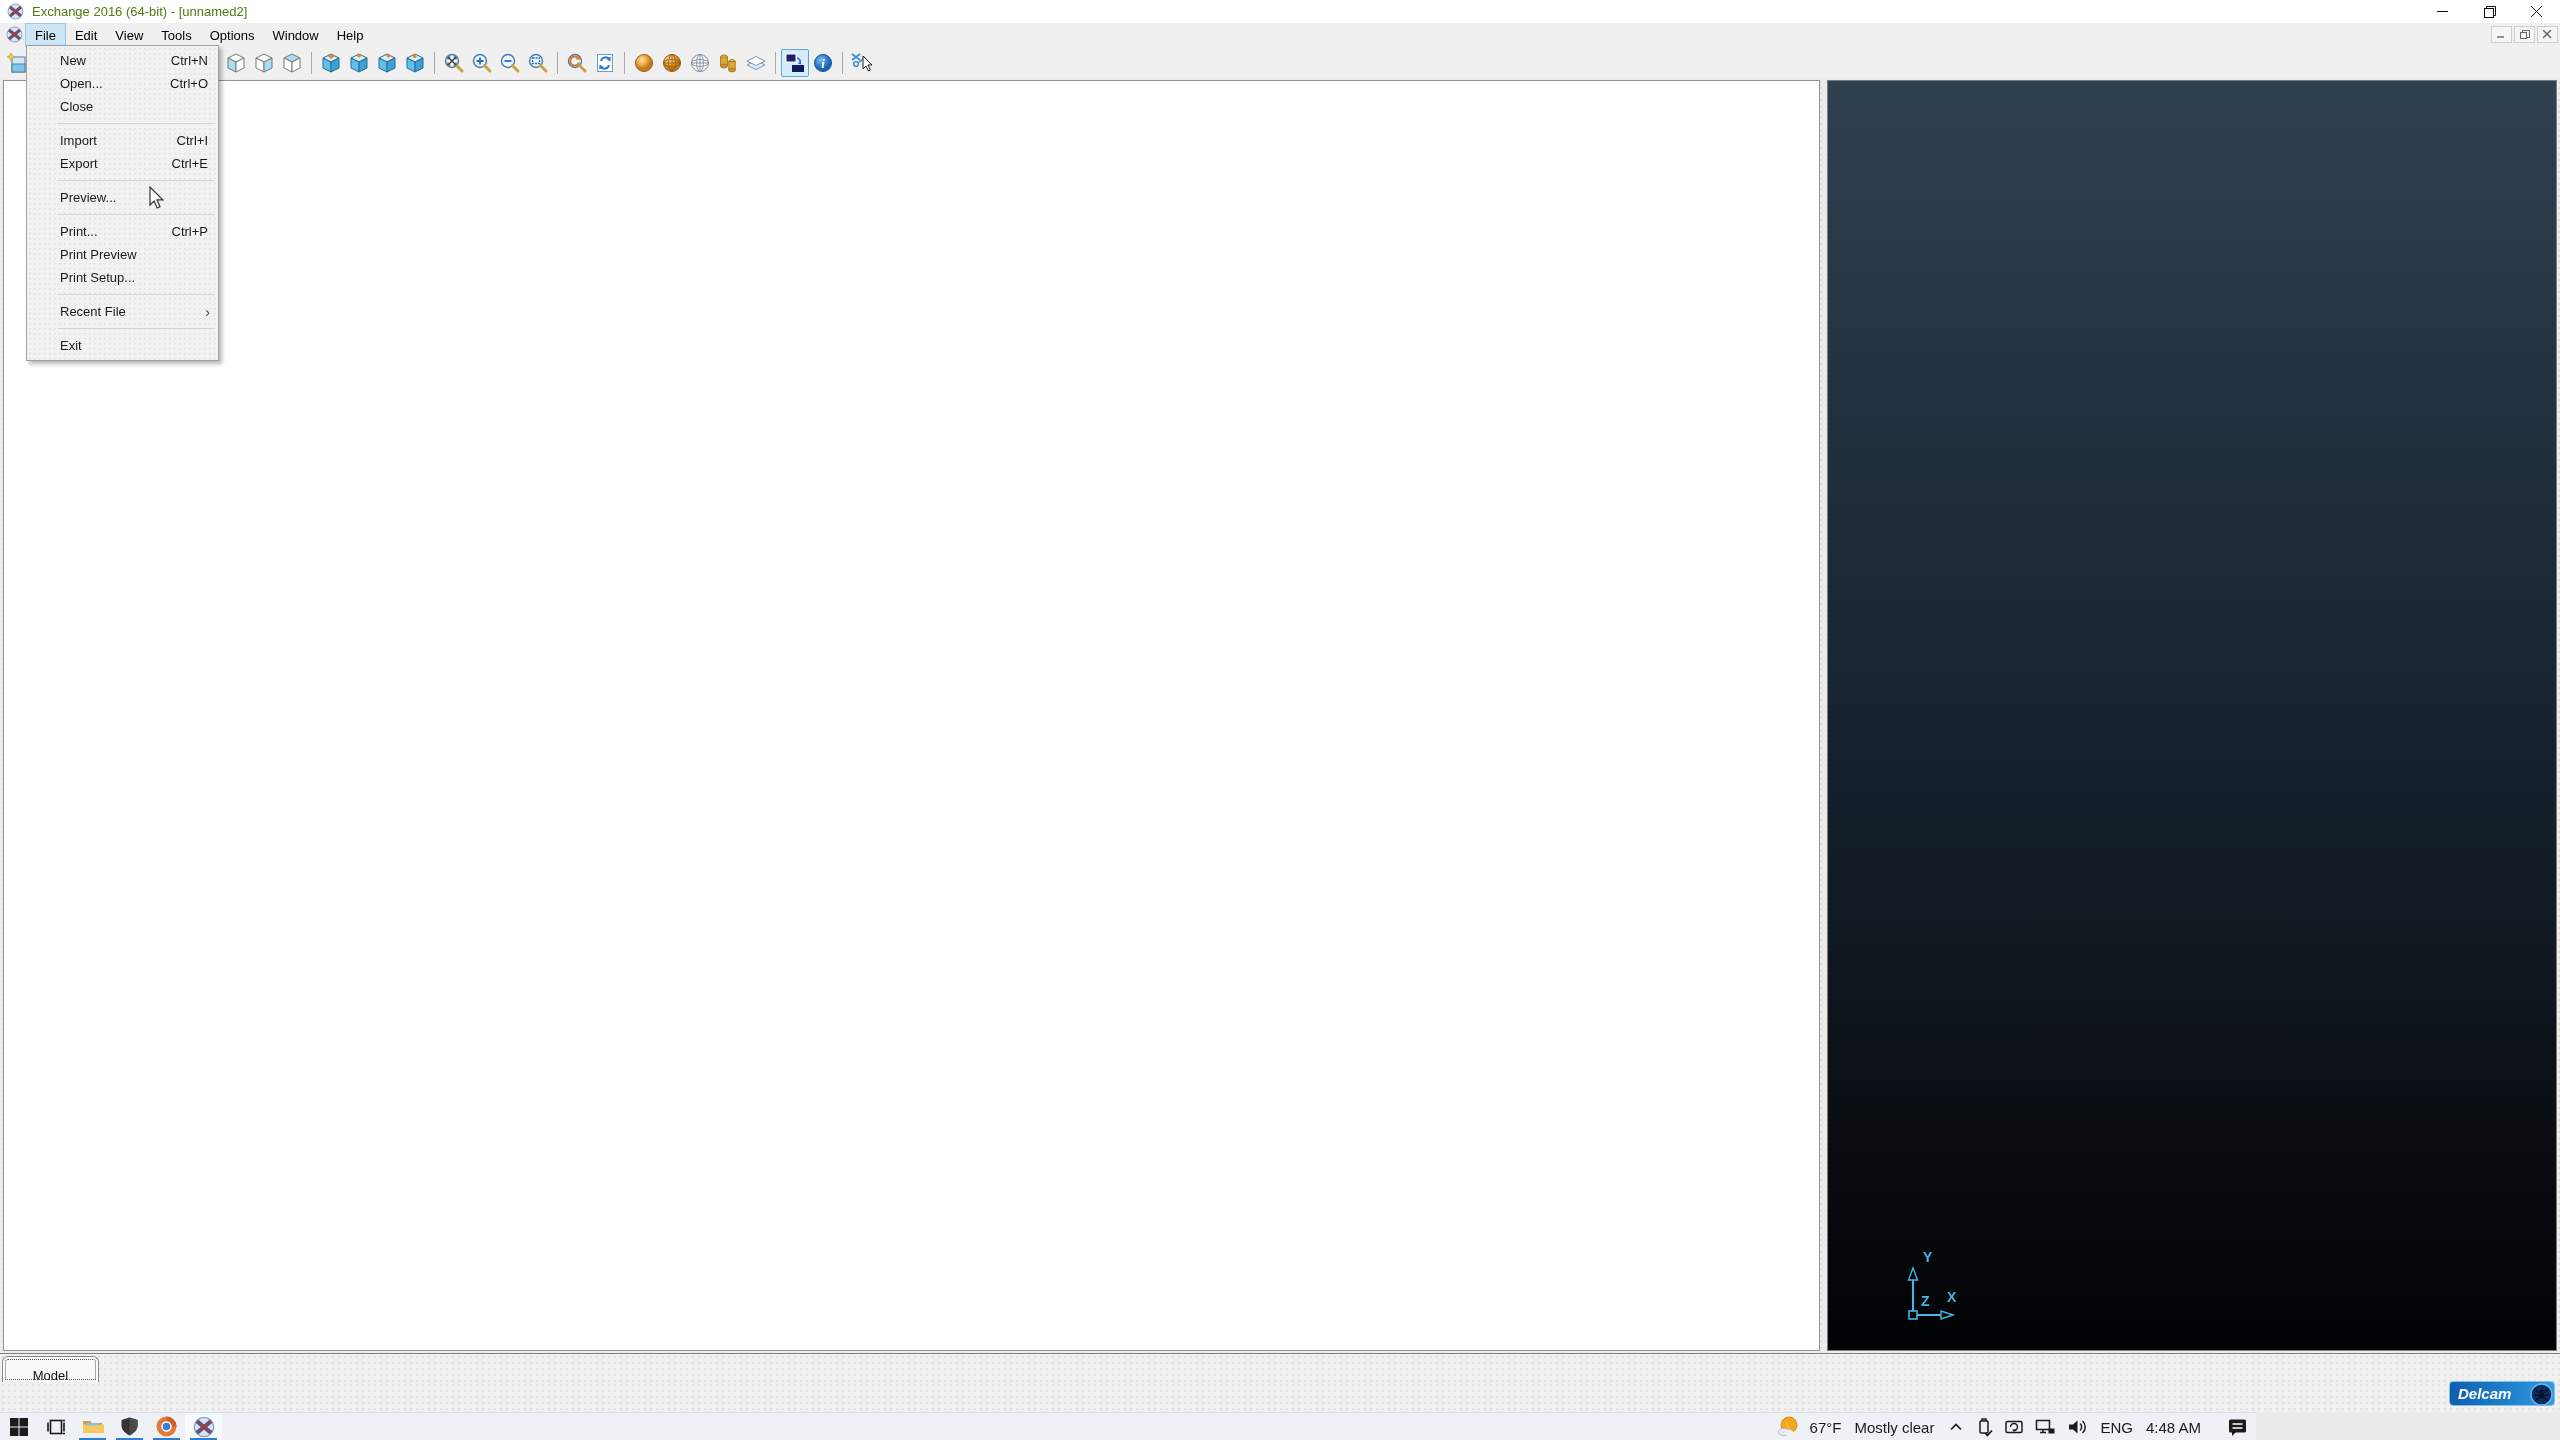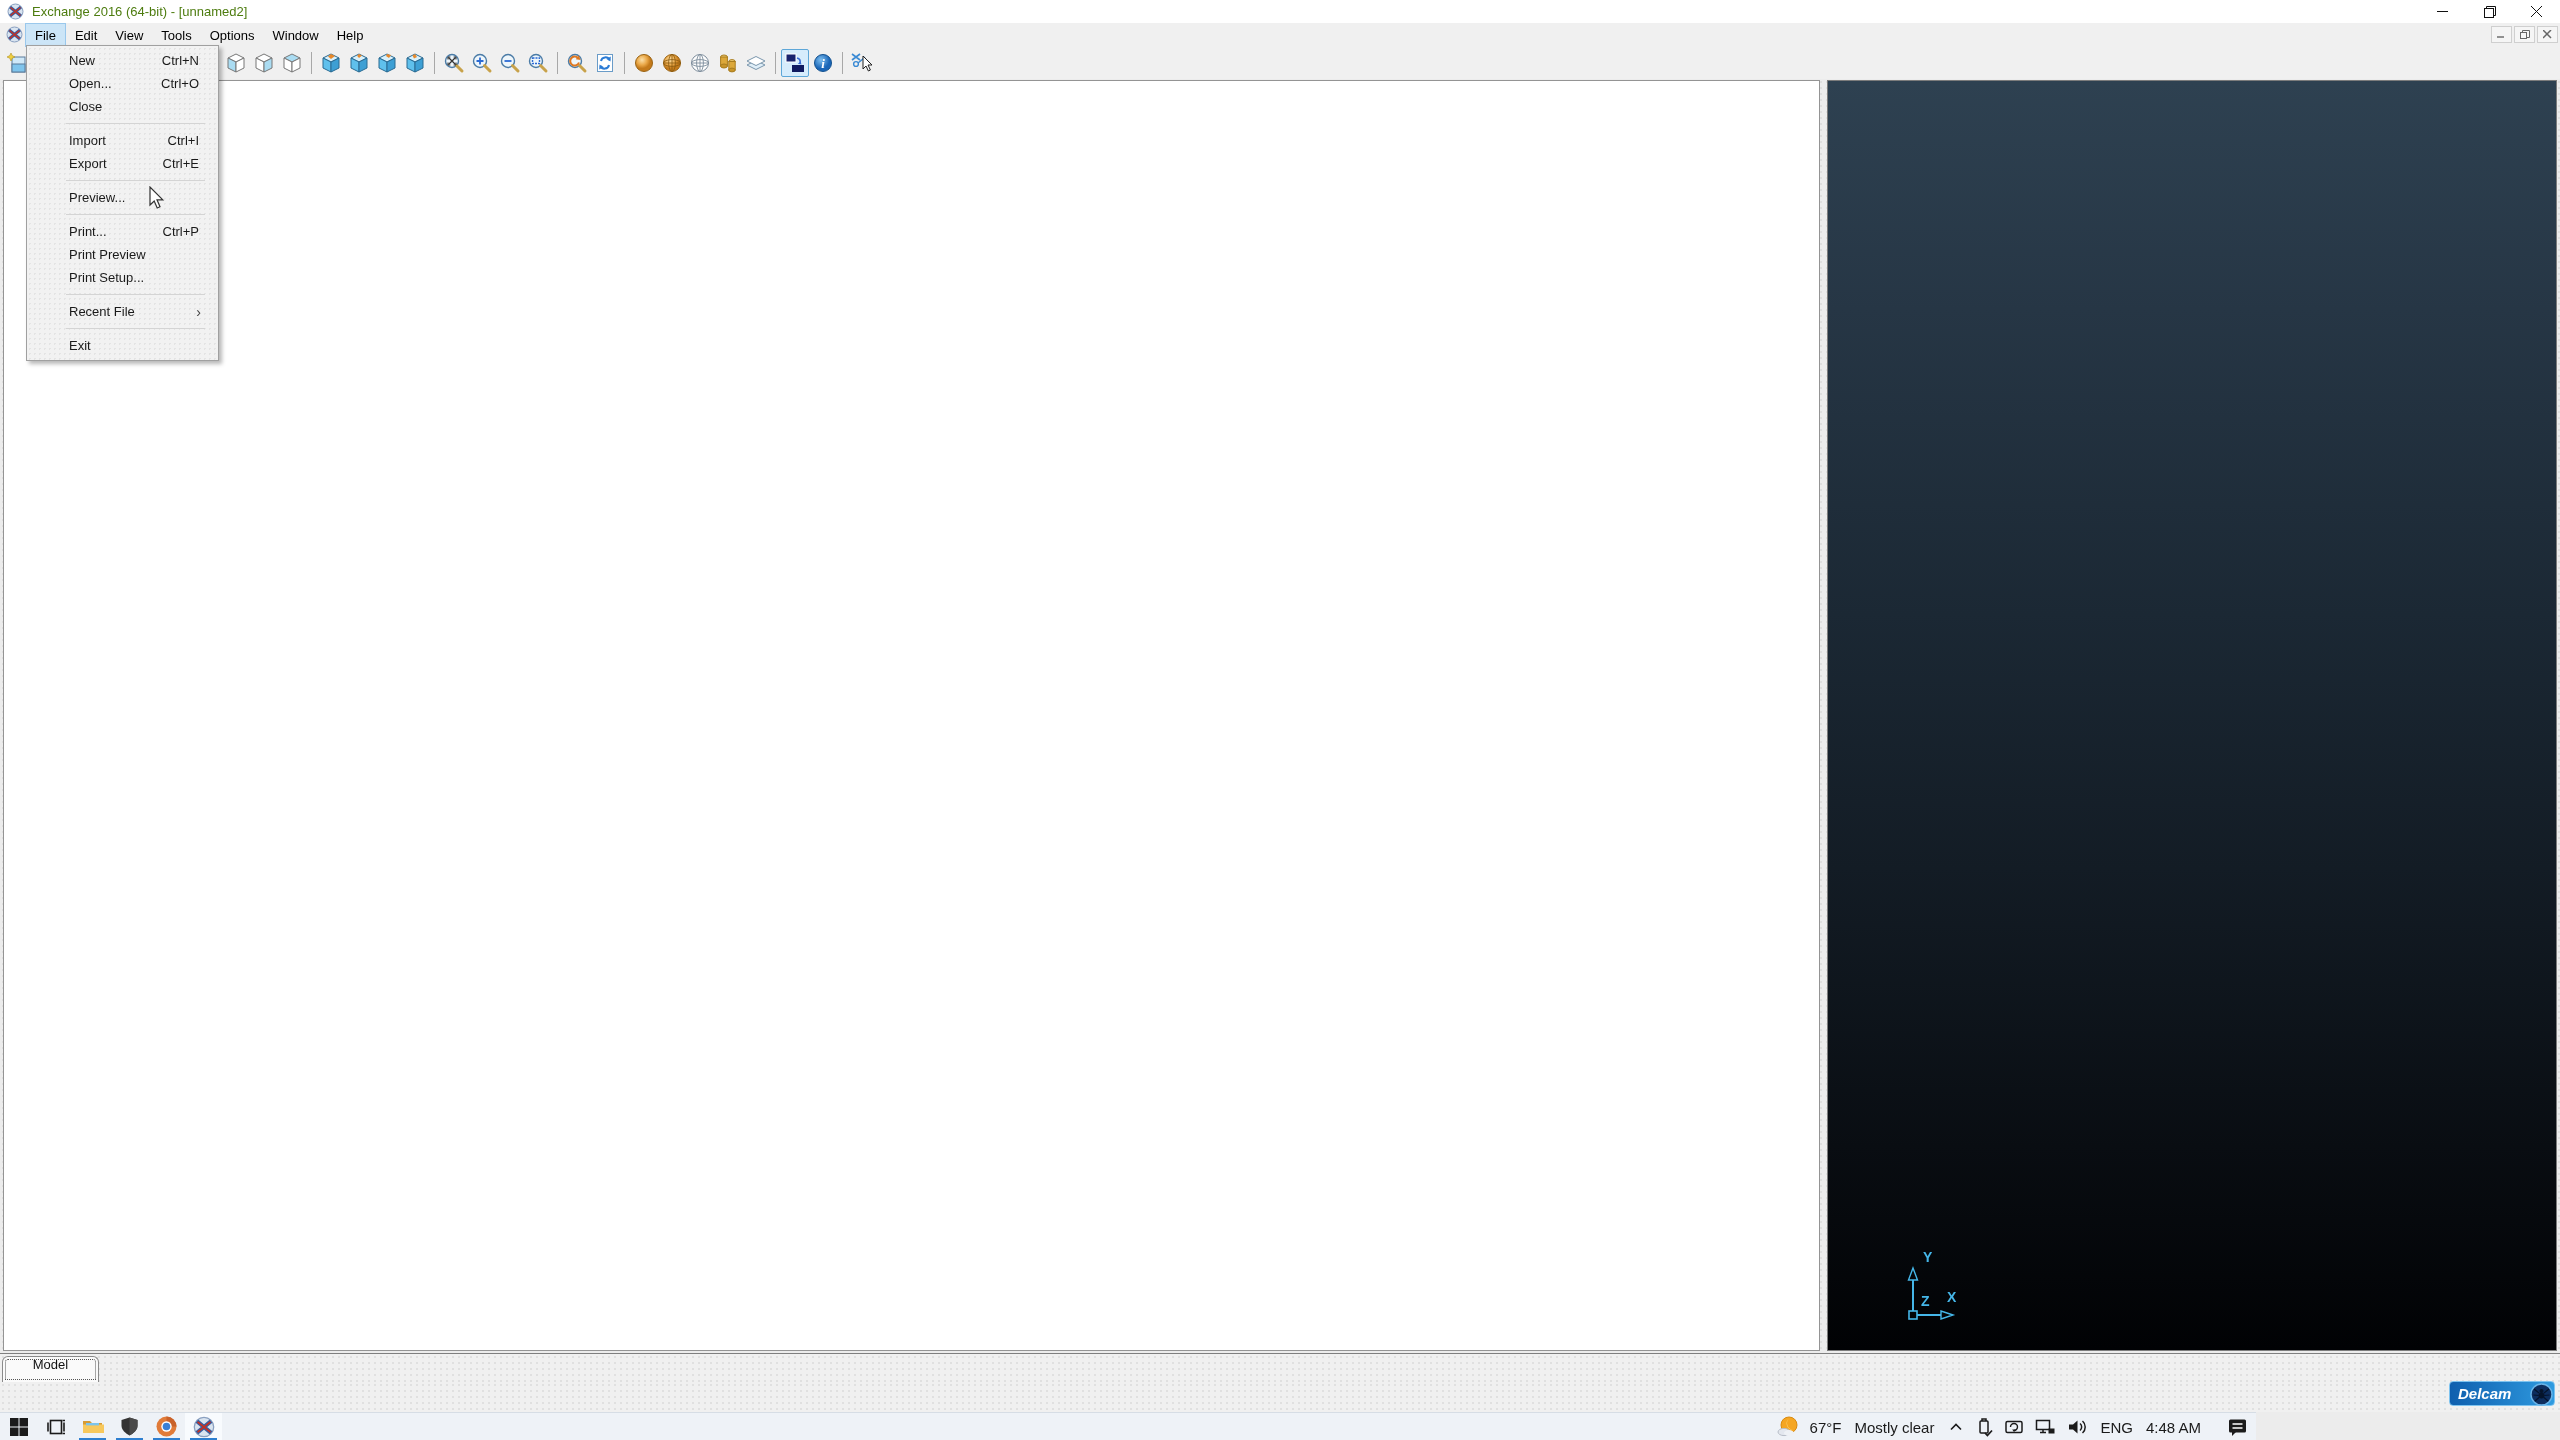--- a/index.html
+++ b/index.html
@@ -35,38 +35,38 @@
     background:#ececec;
     background-image:radial-gradient(#dedede 1px, transparent 1px); background-size:6px 6px; }
   .canvas-white { position:absolute; left:3px; top:1px; width:1817px; height:1271px; background:#ffffff; border:1px solid #949494; }
   .viewport-dark { position:absolute; left:1827px; top:1px; width:730px; height:1271px; border:1px solid #7c7c7c;
     background:linear-gradient(180deg,#2e4151 0%, #263645 18%, #1b2834 42%, #131c25 62%, #090d12 84%, #010204 100%); }
   .triad { position:absolute; left:45px; bottom:14px; }
 
   
   .filemenu { position:absolute; left:26px; top:45px; width:193px; background:#f2f2f2;
     background-image:radial-gradient(#e4e4e4 1px, transparent 1px); background-size:5px 5px;
-    border:1px solid #a0a0a0; box-shadow:3px 3px 4px rgba(0,0,0,0.28); padding:3px 9px; z-index:50; font-size:13px; color:#1a1a1a; }
+    border:1px solid #a0a0a0; box-shadow:3px 3px 4px rgba(0,0,0,0.28); padding:3px 0; z-index:50; font-size:13px; color:#1a1a1a; }
   .fm-item { height:23px; display:flex; align-items:center; padding:0 10px 0 33px; position:relative; }
   .fm-label { flex:1 1 auto; }
   .fm-short { margin-left:12px; }
   .fm-arrow { position:absolute; right:8px; font-size:14px; color:#444; }
   .fm-sep { height:11px; position:relative; }
   .fm-sep::after { content:""; position:absolute; left:30px; right:4px; top:5px; height:1px; background:#d4d4d4; }
 
   
   .cursor { position:absolute; left:146px; top:186px; z-index:99; }
 
   
   .tabrow { position:absolute; left:0; top:1353px; width:2560px; height:29px; background:#f0f0f0;
     background-image:radial-gradient(#e0e0e0 1px, transparent 1px); background-size:6px 6px;
     border-top:1px solid #7f7f7f; }
   .tab-model { position:absolute; left:2px; top:2px; width:97px; height:27px; background:#fafafa;
     border:1px solid #8a8a8a; border-bottom:none; border-radius:6px 6px 0 0;
-    display:flex; align-items:flex-start; justify-content:center; font-size:13px; color:#111;
+    display:flex; align-items:flex-end; justify-content:center; font-size:13px; color:#111;
     outline:1px dotted #555; outline-offset:-4px; }
   .statusbar { position:absolute; left:0; top:1382px; width:2560px; height:30px; background:#f0f0f0;
     background-image:radial-gradient(#e0e0e0 1px, transparent 1px); background-size:6px 6px; }
   .status-msg { position:absolute; left:0; top:6px; font-size:14px; color:#222;margin-top:48px; }
   .delcam { position:absolute; right:5px; top:-1px; width:106px; height:25px; border-radius:4px;
     background:linear-gradient(90deg,#0f5fae,#2f9be0); border:1px solid #7fc4f0;
     display:flex; align-items:center; color:#fff; font-size:15px; font-weight:bold; font-style:italic; padding-left:8px; }
   .delcam .spider { position:absolute; right:1px; top:1px; }
 
   

